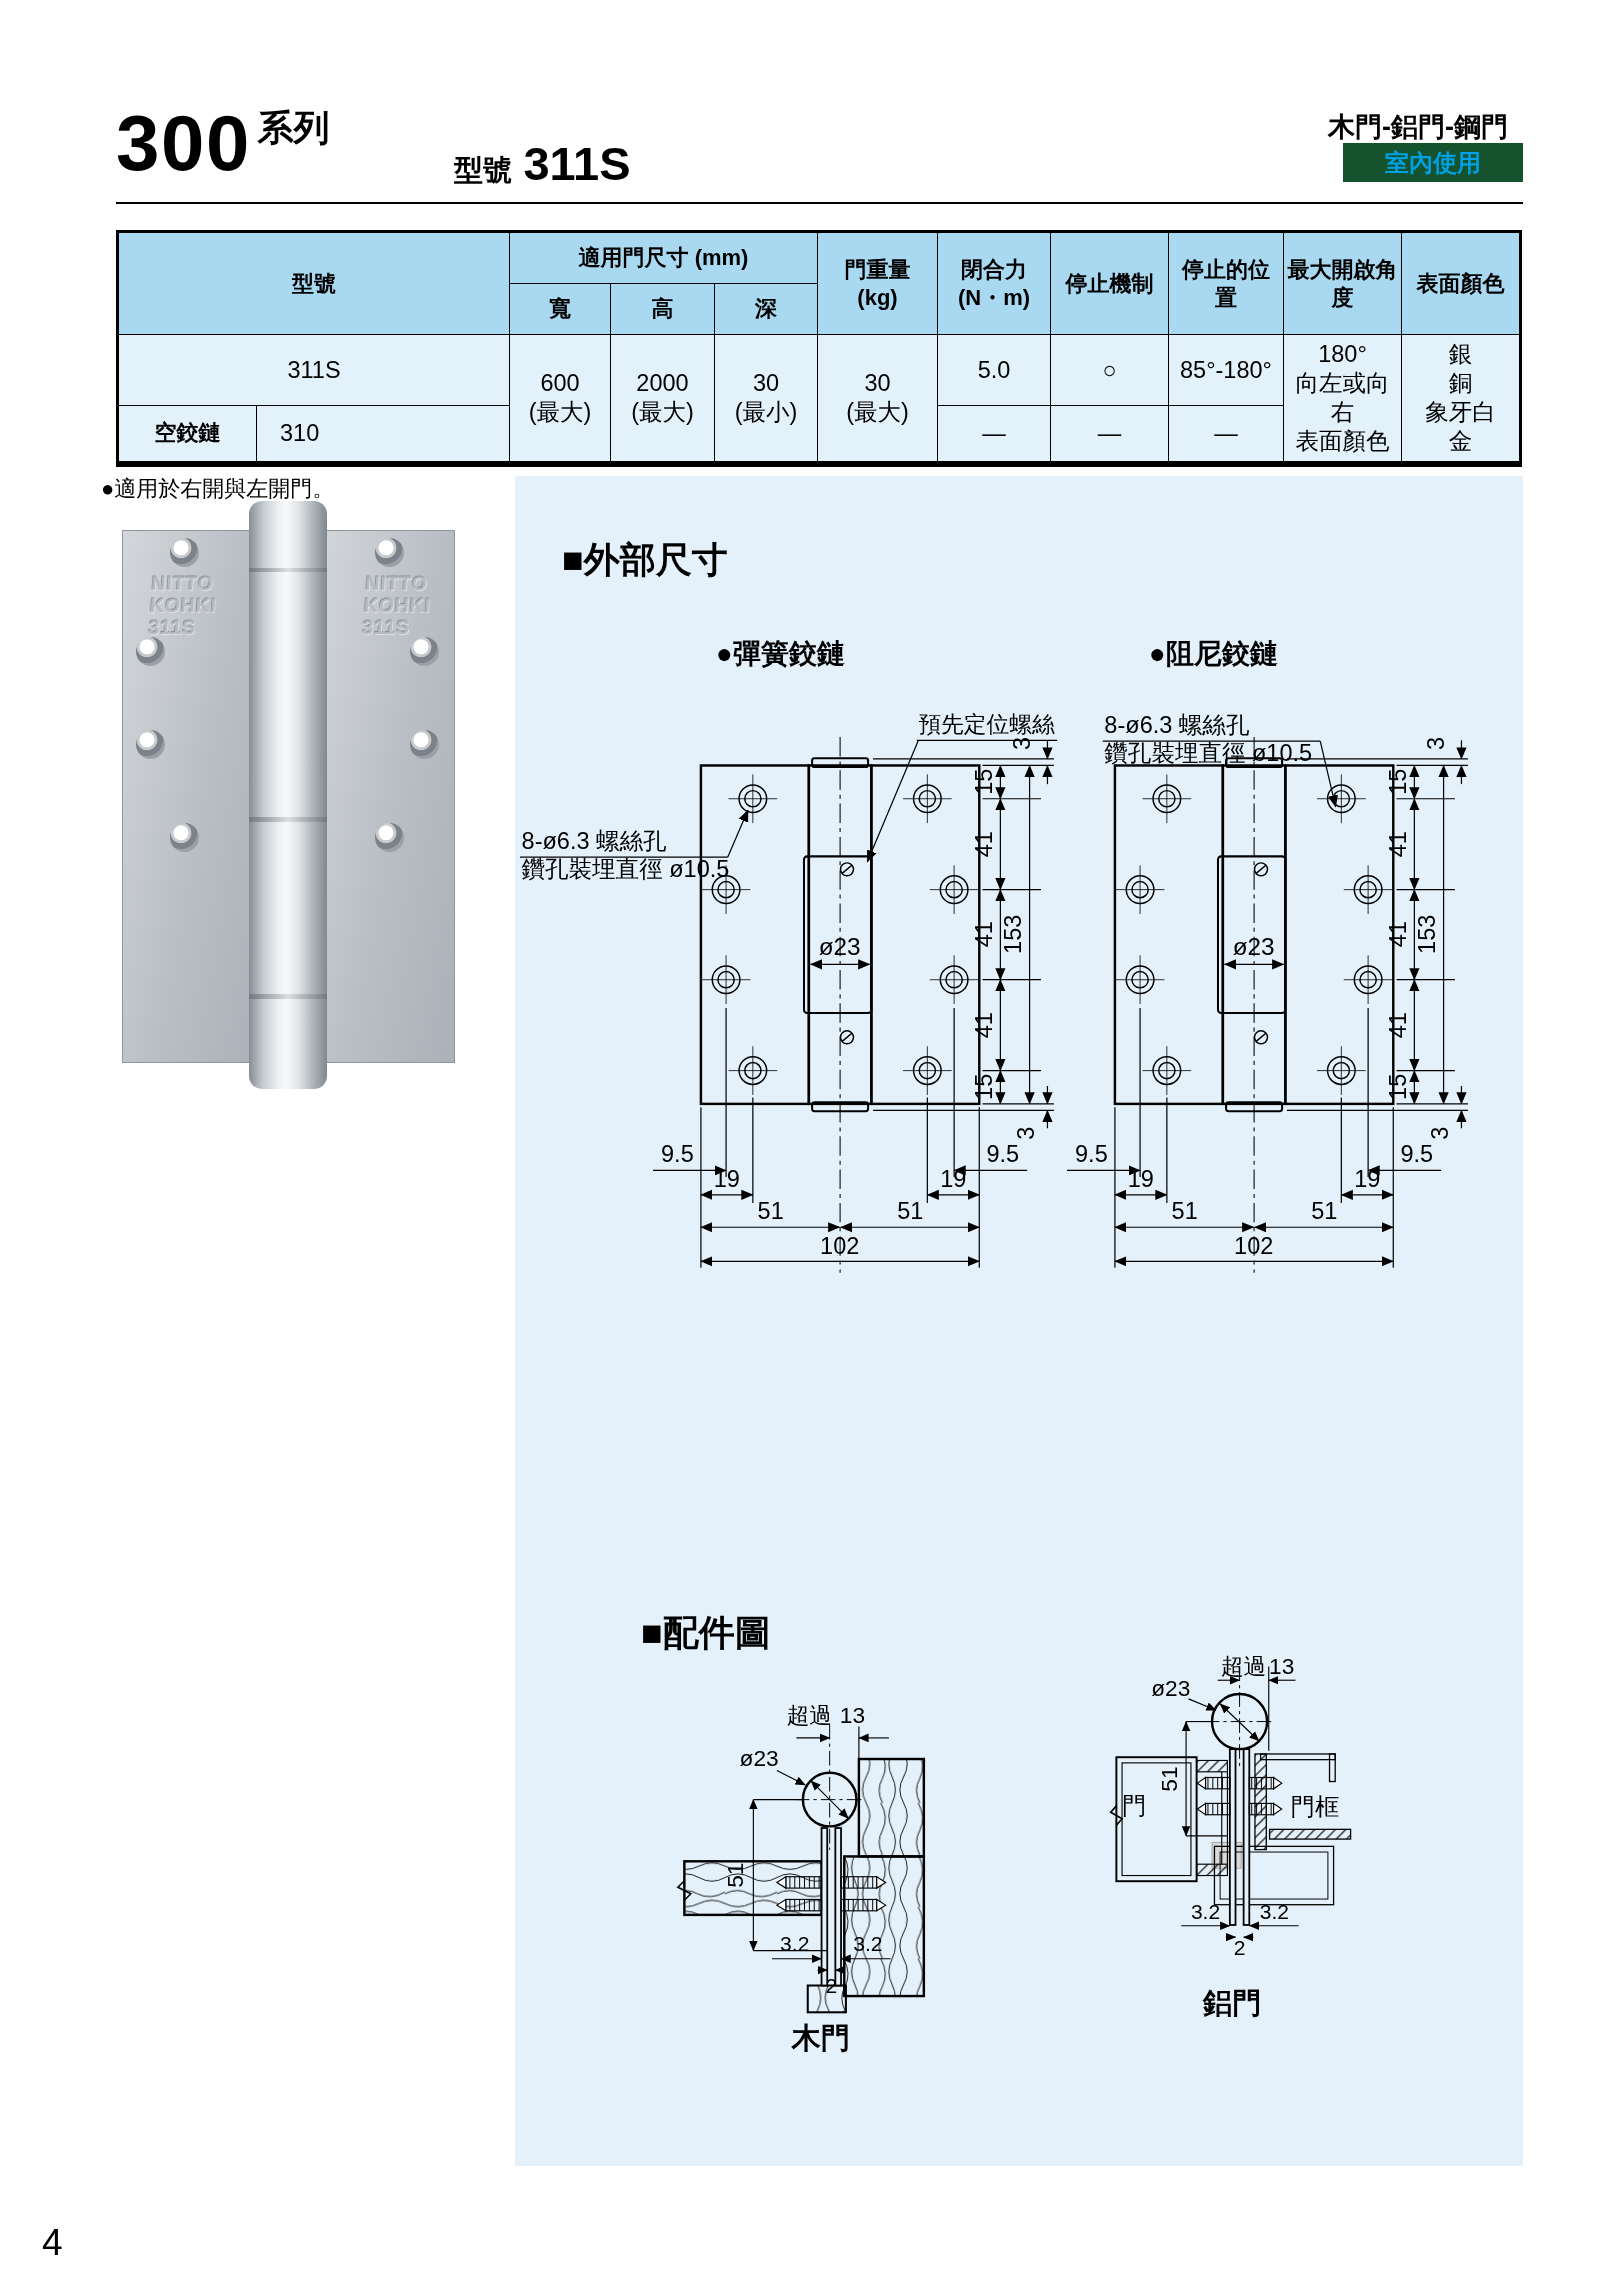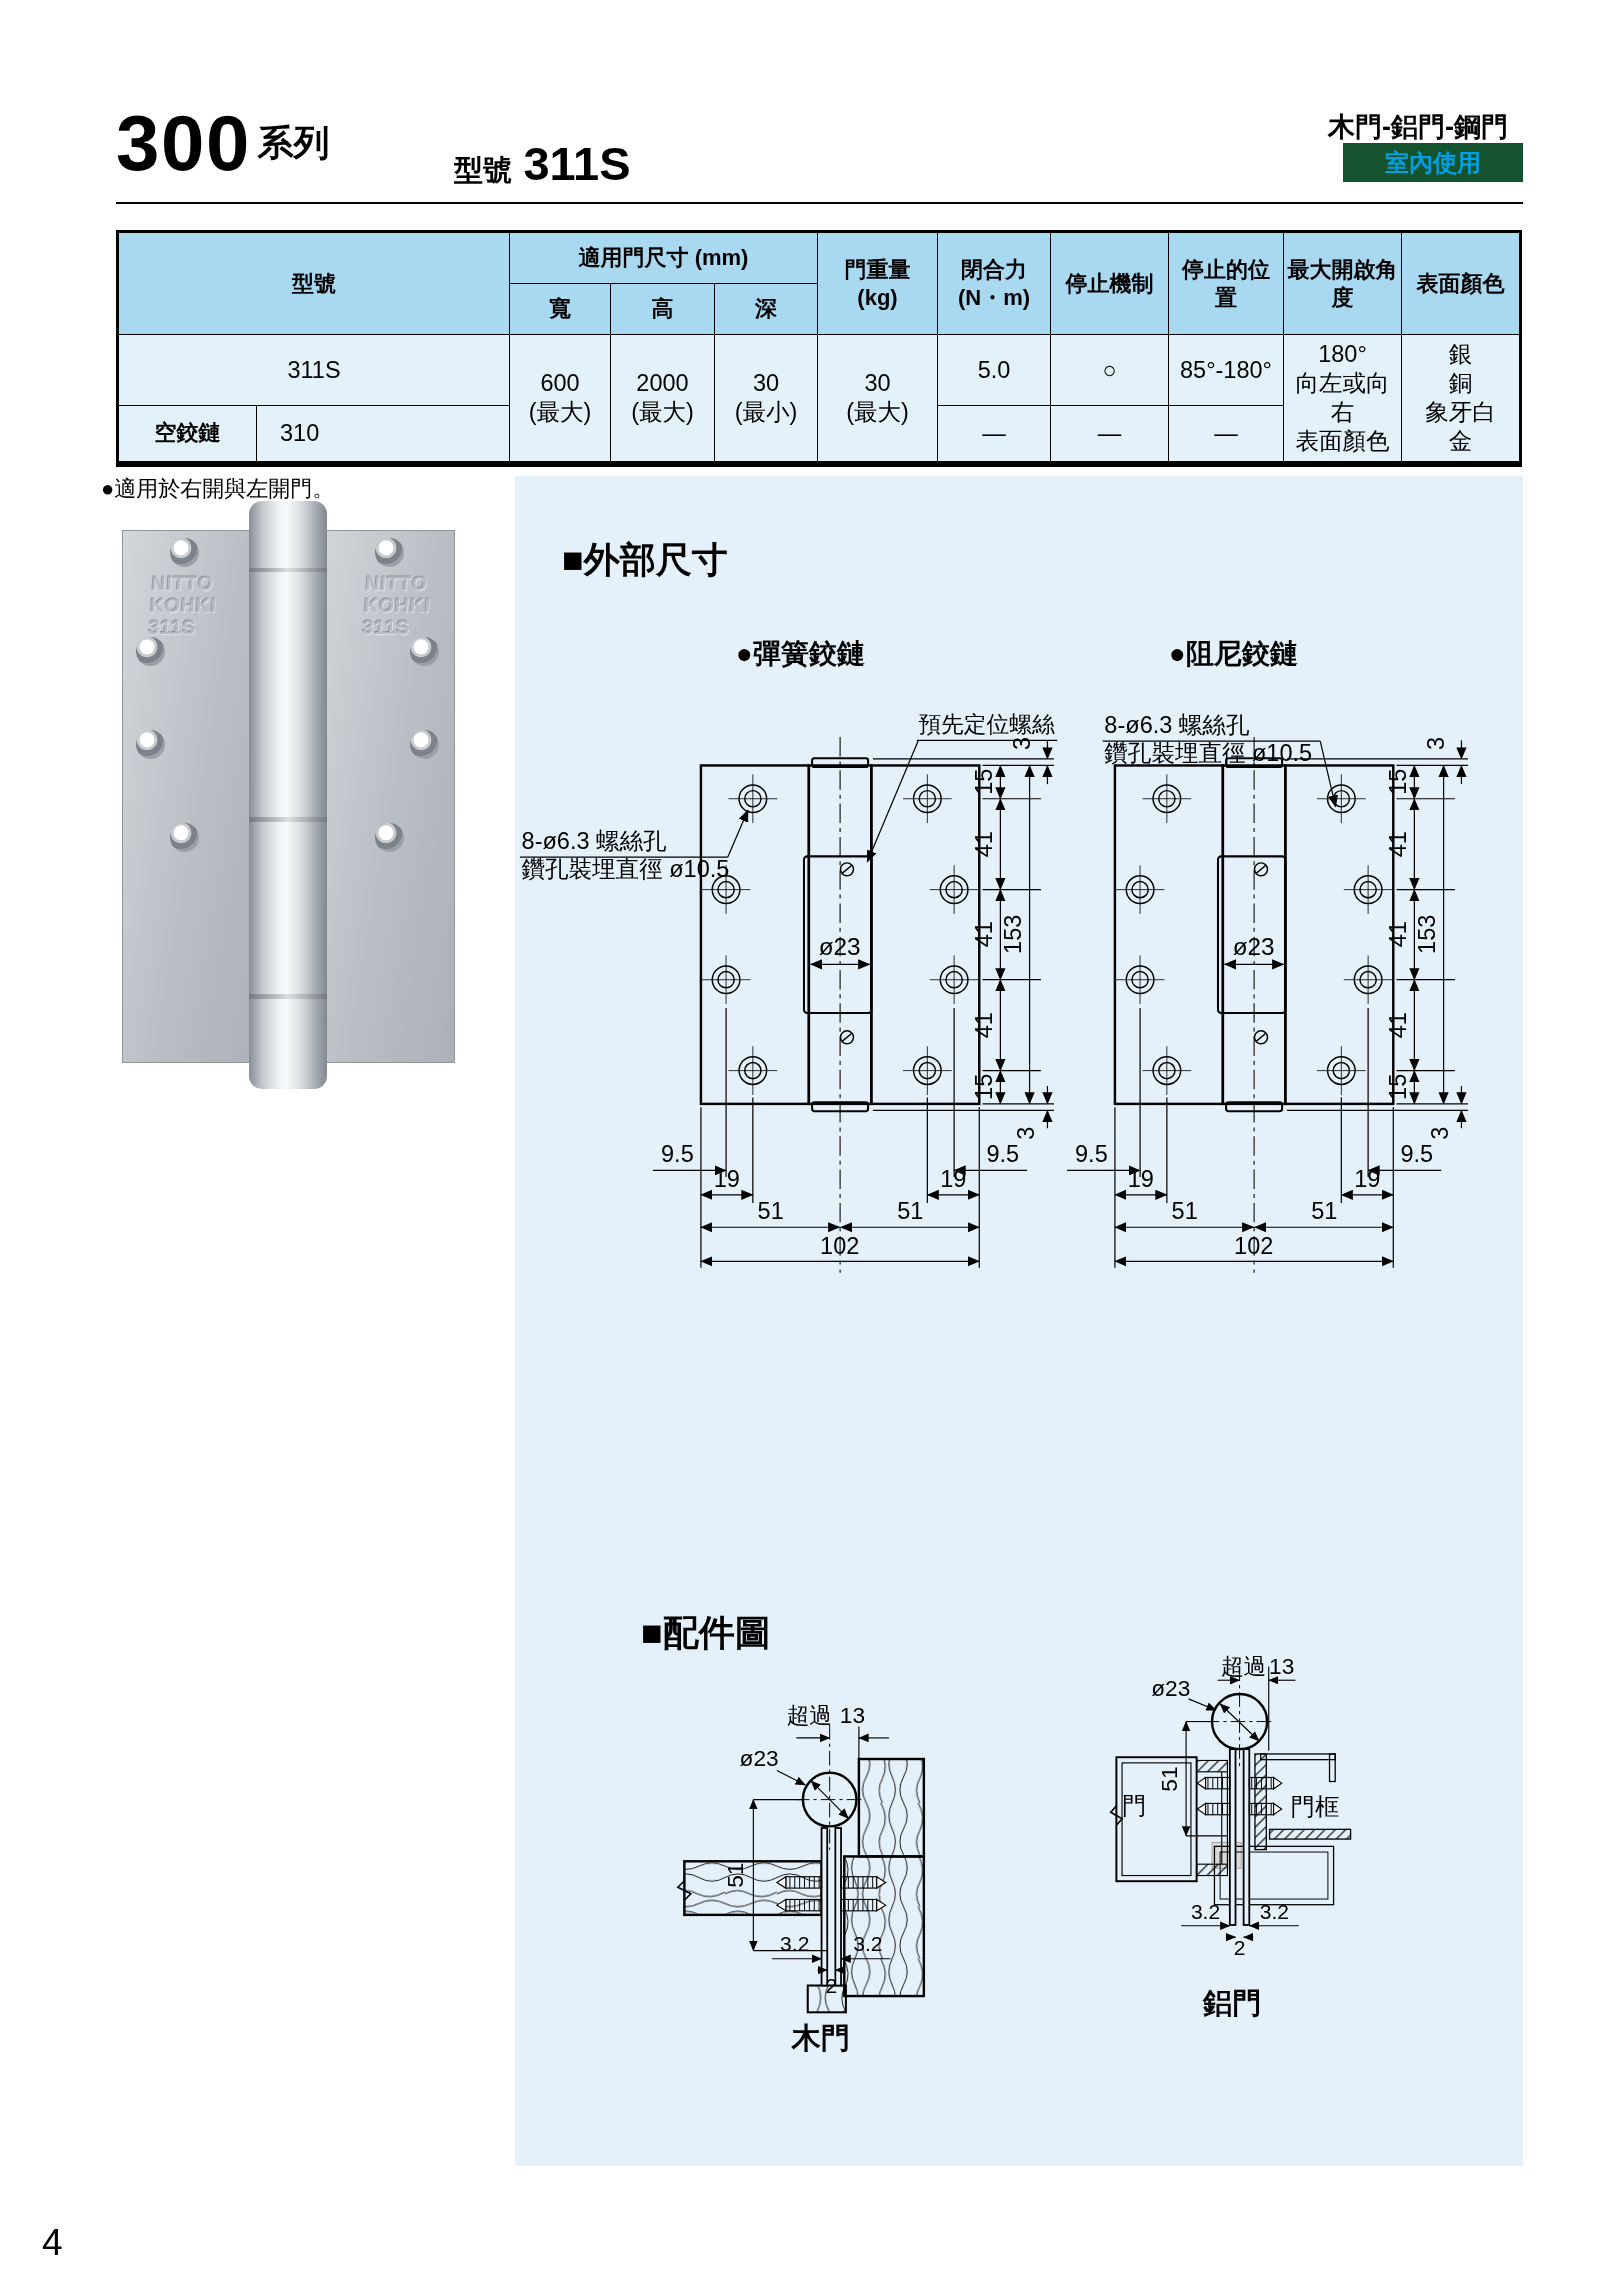--- a/index.html
+++ b/index.html
@@ -24,21 +24,21 @@
                 font-size:22px;padding:0 3.2px;line-height:28px;}
   table.spec td.h{background:#a9d9f1;font-weight:bold;}
   table.spec td.v{font-size:23.5px;line-height:29px;}
   table.spec td.leftpad{text-align:left;padding-left:23px;}
   .circ{font-size:29px;}
   .footnote{font-size:22px;}
 
   
   .panel{background:#e4f1fa;}
   .sec-title{font-size:36px;font-weight:bold;}
-  .sub-label{font-size:28px;font-weight:bold;margin-left:20px;}
+  .sub-label{font-size:28px;font-weight:bold;}
 
   
   .notes-title{font-size:28px;font-weight:bold;}
   .notes-rule{background:#000;height:2.4px;}
   ol.notes{margin:11.4px 0 0 0;padding-left:37px;font-size:25px;line-height:37px;}
   ol.notes li{margin:0;}
 
   
   .leaf{position:absolute;border:0.8px solid #8f959c;
         background:linear-gradient(100deg,#d3d7db,#b9bec4 55%,#abb1b8);}
@@ -52,21 +52,21 @@
 
   
   svg text{font-family:"Liberation Sans","DejaVu Sans",sans-serif;fill:#000;}
   .pgnum{font-size:37px;}
 </style>
 </head>
 <body>
 
 <div class="page">
 
-  <div class="abs" style="left:116px;top:104px;display:flex;align-items:center;">
+  <div class="abs" style="left:116px;top:104px;display:flex;align-items:flex-start;">
     <span class="series-num">300</span>
     <span class="series-suffix">系列</span>
   </div>
   <div class="abs" style="left:454px;top:136px;display:flex;align-items:baseline;">
     <span class="model-label">型號</span>
     <span class="model-num">311S</span>
   </div>
   <div class="abs door-types" style="right:115px;top:109px;">木門-鋁門-鋼門</div>
   <div class="abs badge" style="left:1343px;top:143px;width:180px;height:39px;">室內使用</div>
   <div class="abs hdr-rule" style="left:116px;top:202px;width:1407px;height:2.4px;"></div>

